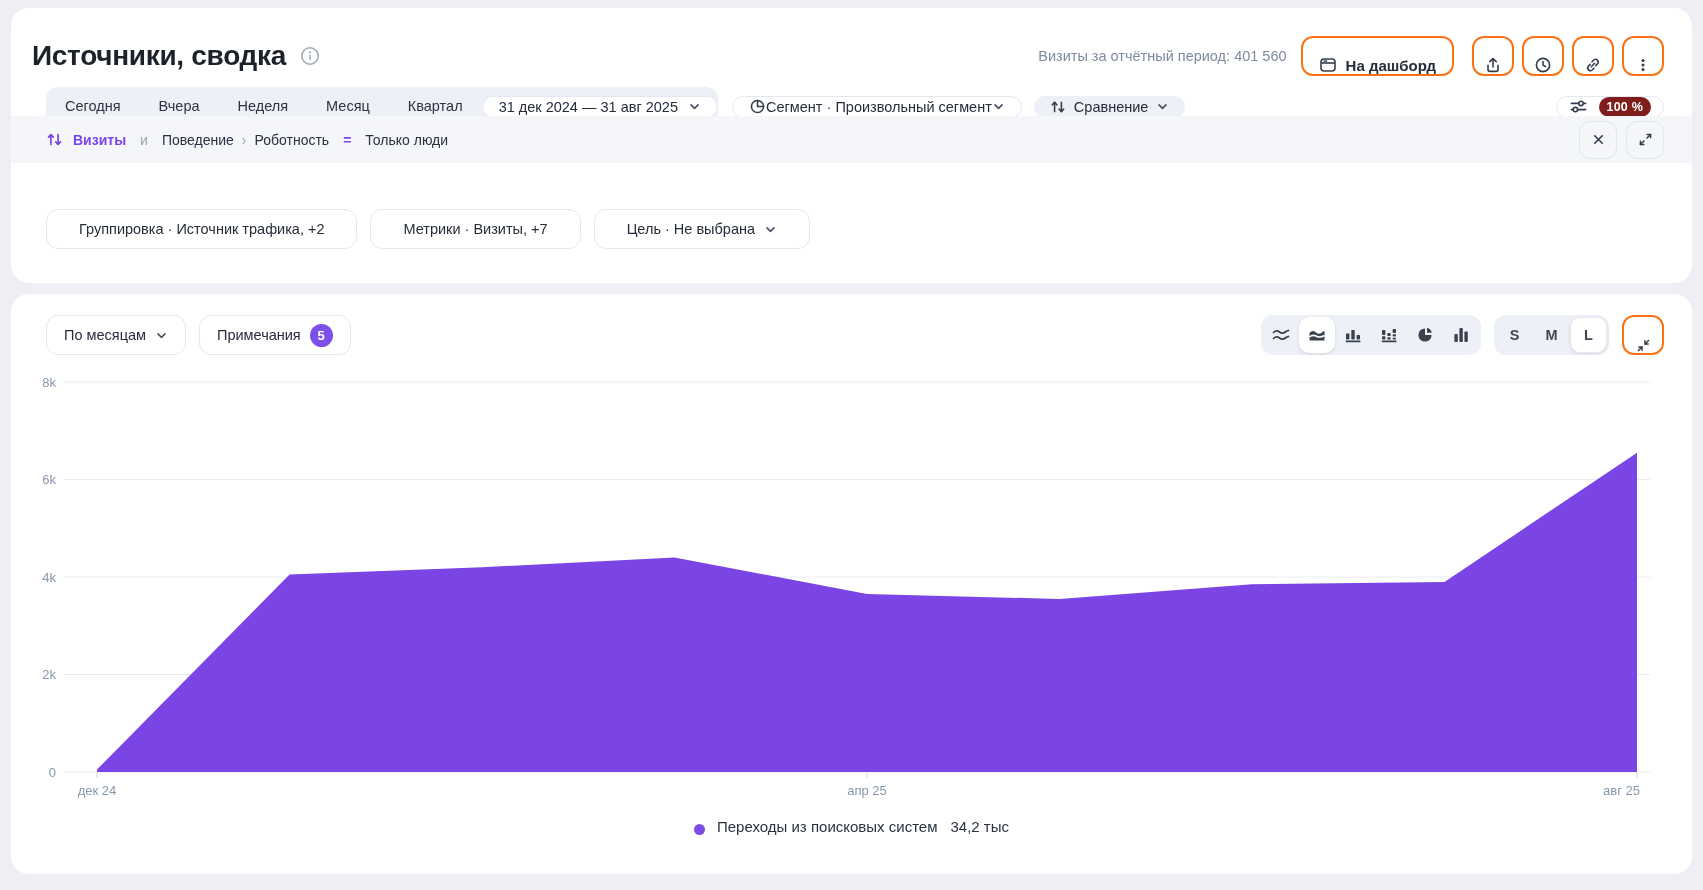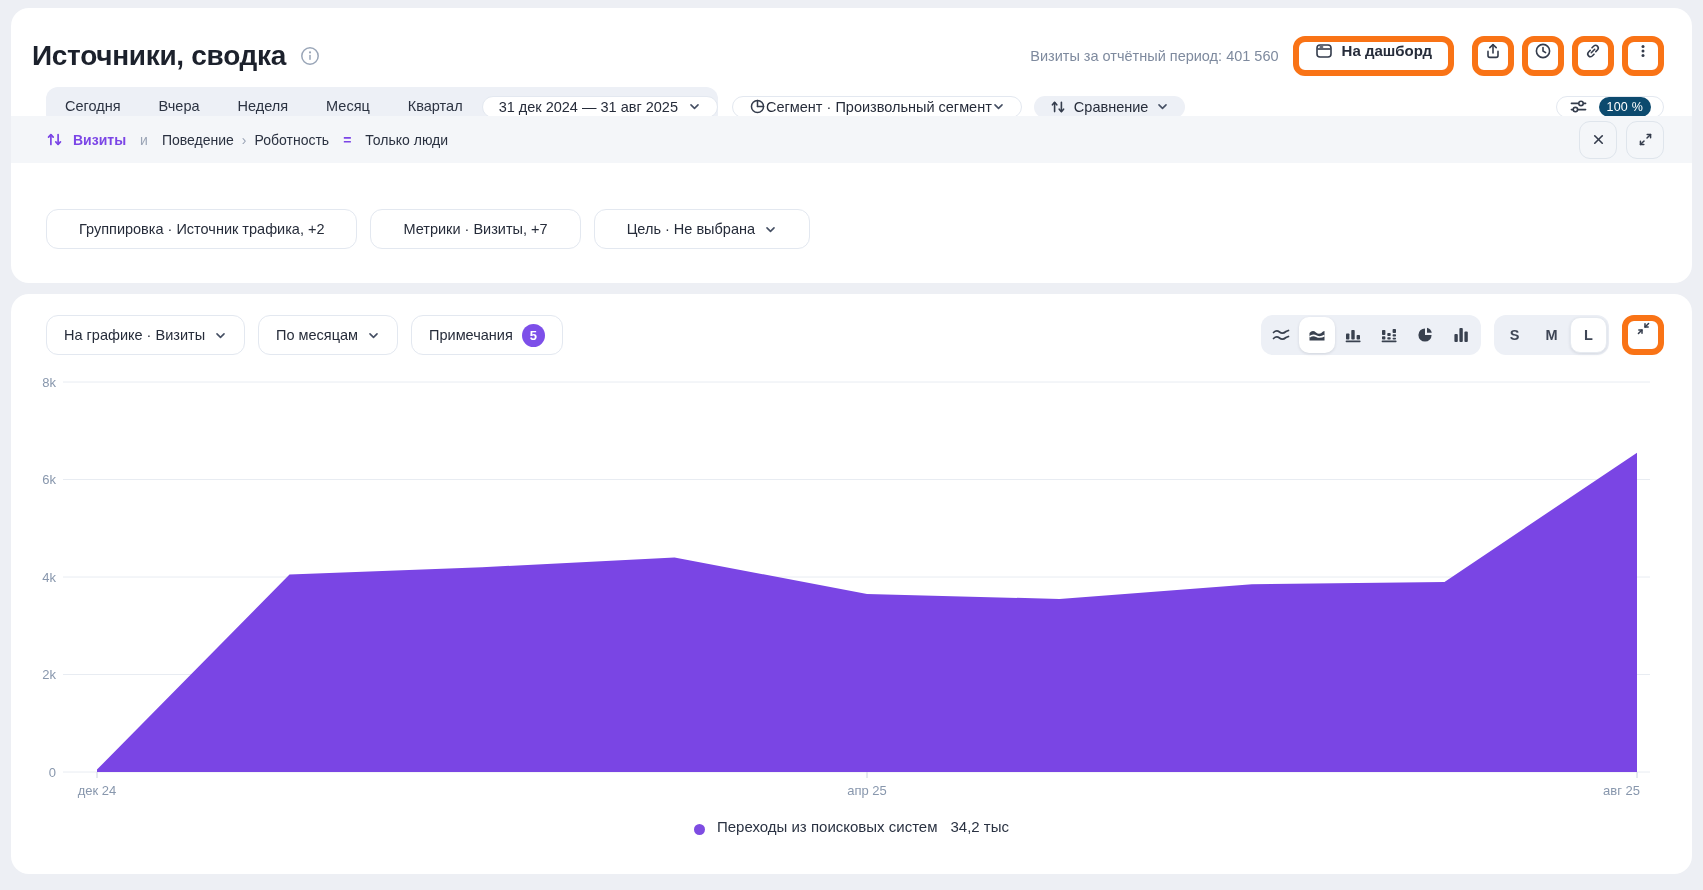--- a/index.html
+++ b/index.html
@@ -14,38 +14,38 @@
   .card { position:absolute; left:11px; width:1681px; background:#fff; border-radius:18px; }
   #card-top { top:8px; height:275px; }
   #card-chart { top:294px; height:580px; }
 
   
   .row1 { position:absolute; left:21px; right:28px; top:26px; height:44px; display:flex; align-items:center; }
   .page-title { font-size:28px; font-weight:700; color:#1c212c; letter-spacing:-0.3px; }
   .info-ic { margin-left:14px; display:flex; align-items:center; }
   .spacer { flex:1; }
   .visits-period { font-size:14.5px; color:#7e8a9e; margin-right:14px; }
-  .btn { display:flex; align-items:flex-start; justify-content:center; background:#fff;
-         border:6px solid #f97316; border-radius:12px; height:40px; cursor:pointer; }
+  .btn { display:flex; align-items:flex-end; justify-content:center; background:#fff;
+         border:2px solid #f97316; border-radius:12px; height:40px; cursor:pointer; }
   .btn-dashboard { padding:0 16px; gap:9px; font-size:15px; font-weight:600; color:#262c3a; margin-right:10px; }
   .icon-btn { width:42px; margin-left:8px; color:#343c4c; }
 
   
   .row2 { position:absolute; left:35px; right:28px; top:79px; height:39px; display:flex; align-items:center; }
   .tabs-group { display:flex; align-items:center; height:39px; background:#edf0f6; border-radius:12px; }
   .tab { padding:0 19px; font-size:14.5px; color:#2c3342; line-height:39px; cursor:pointer; white-space:nowrap; }
   .pill { display:flex; align-items:center; height:22px; border-radius:12px; font-size:14.5px;
           color:#262c3a; cursor:pointer; white-space:nowrap; }
   .pill.white { background:#fff; border:1px solid #e3e8f0; }
   .pill.gray  { background:#edf0f6; }
   .date-pill { padding:0 16px; gap:10px; font-weight:400; }
   .segment-pill { margin-left:14px; padding:0 16px; }
   .comparison-pill { margin-left:12px; padding:0 16px; gap:8px; }
   .sampling-pill { padding:0 12px; gap:11px; }
-  .badge { background:#0c4a6e; color:#fff; font-size:12.5px; font-weight:400;
+  .badge { background:#7f1d1d; color:#fff; font-size:12.5px; font-weight:700;
            border-radius:10px; padding:3px 8px; letter-spacing:0.2px; }
 
   
   .filter-strip { position:absolute; left:0; right:0; top:108px; height:47px; background:#f4f6f9;
                   display:flex; align-items:center; padding:0 28px 0 35px; }
   .filter-strip .seg { font-size:14px; }
   .f-metric { color:#7b45e6; font-weight:600; margin-left:10px; }
   .f-conj   { color:#9aa4b5; margin:0 14px; }
   .f-dim    { color:#2a3140; }
   .f-sep    { color:#9aa4b5; margin:0 8px; }
@@ -263,28 +263,20 @@
             <path d="M3.2 5.2 L7 9 L10.8 5.2"></path>
           </svg>
       </span>
     </div>
   </div>
 </div>
 
 <div class="card" id="card-chart">
 
   <div class="chart-controls">
-    <div class="pill white">
-      <span>На графике · Визиты</span>
-      <span>
-        <svg class="ic" width="13" height="13" viewBox="0 0 14 14" fill="none" stroke="#454f63" stroke-width="1.7" stroke-linecap="round" stroke-linejoin="round">
-            <path d="M3.2 5.2 L7 9 L10.8 5.2"></path>
-          </svg>
-      </span>
-    </div>
     <div class="pill white">
       <span>По месяцам</span>
       <span>
         <svg class="ic" width="13" height="13" viewBox="0 0 14 14" fill="none" stroke="#454f63" stroke-width="1.7" stroke-linecap="round" stroke-linejoin="round">
             <path d="M3.2 5.2 L7 9 L10.8 5.2"></path>
           </svg>
       </span>
     </div>
     <div class="pill white">
       <span>Примечания</span>

